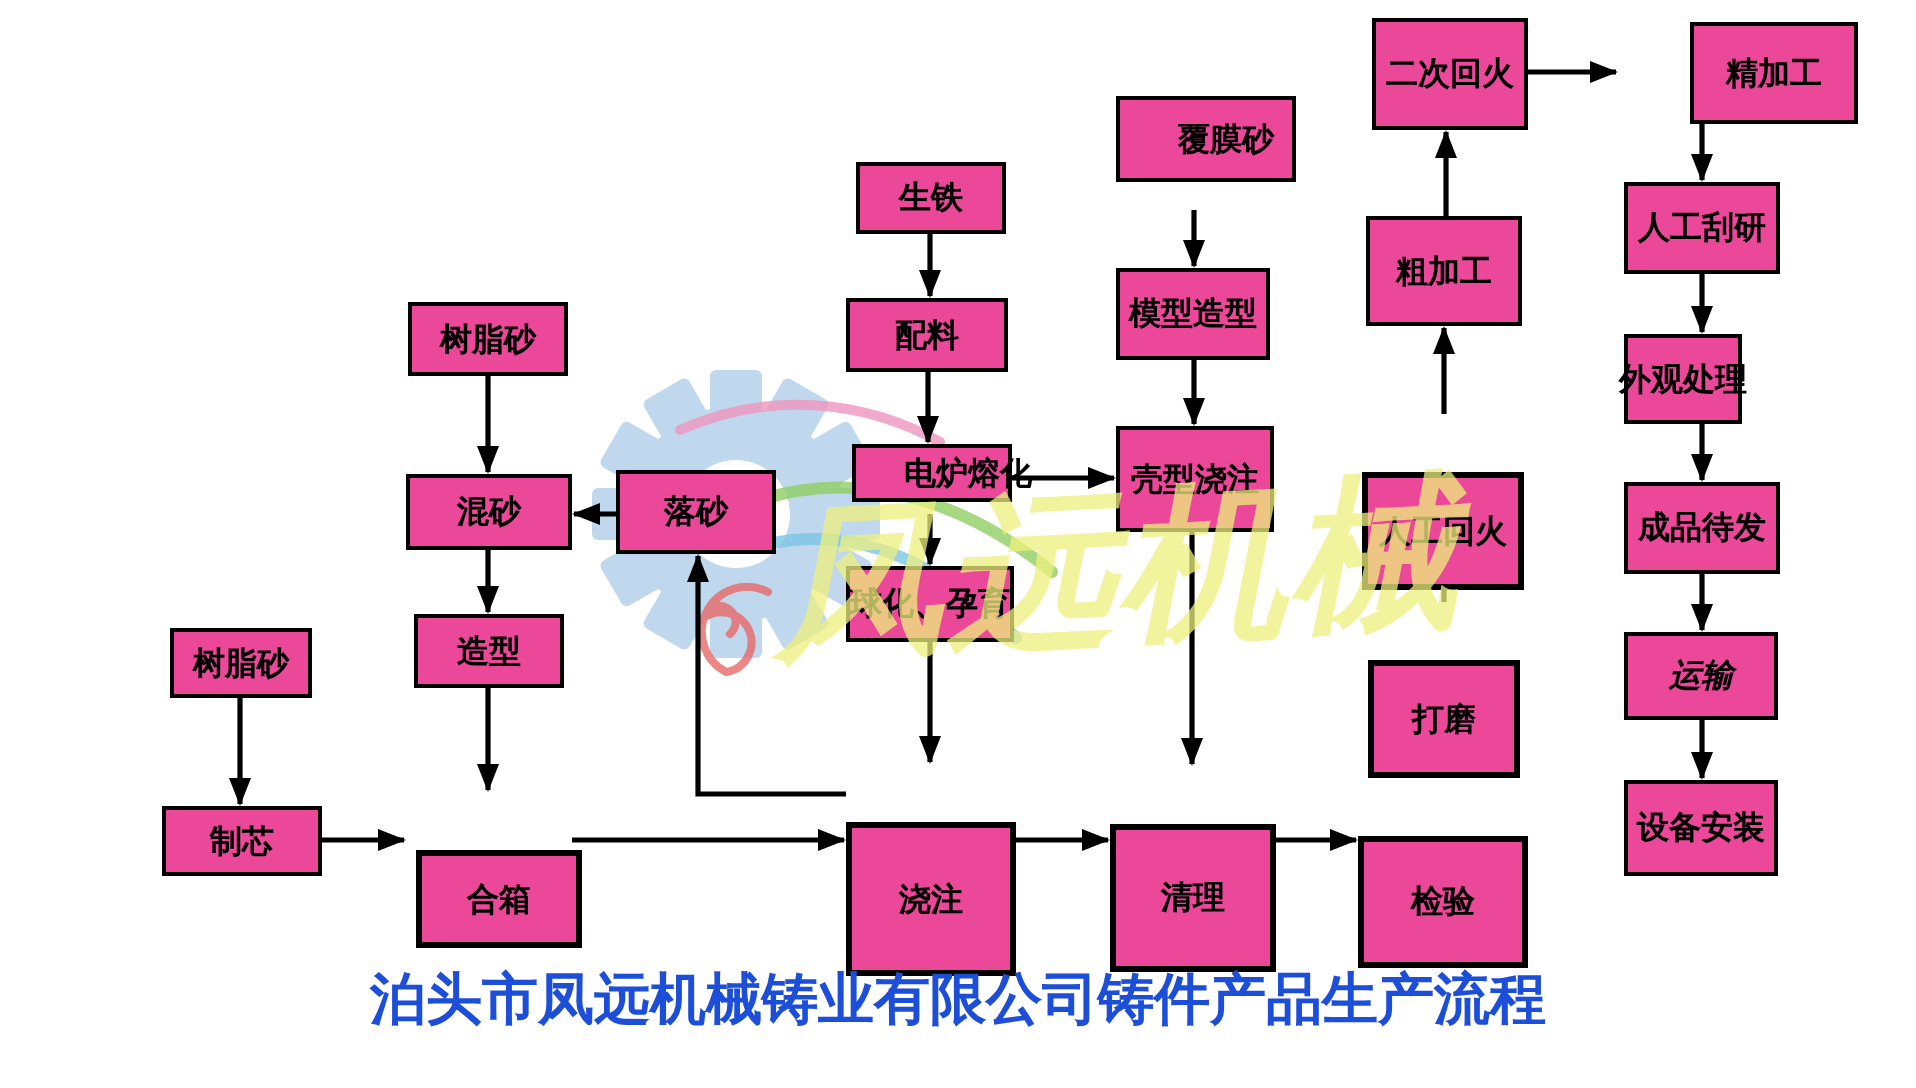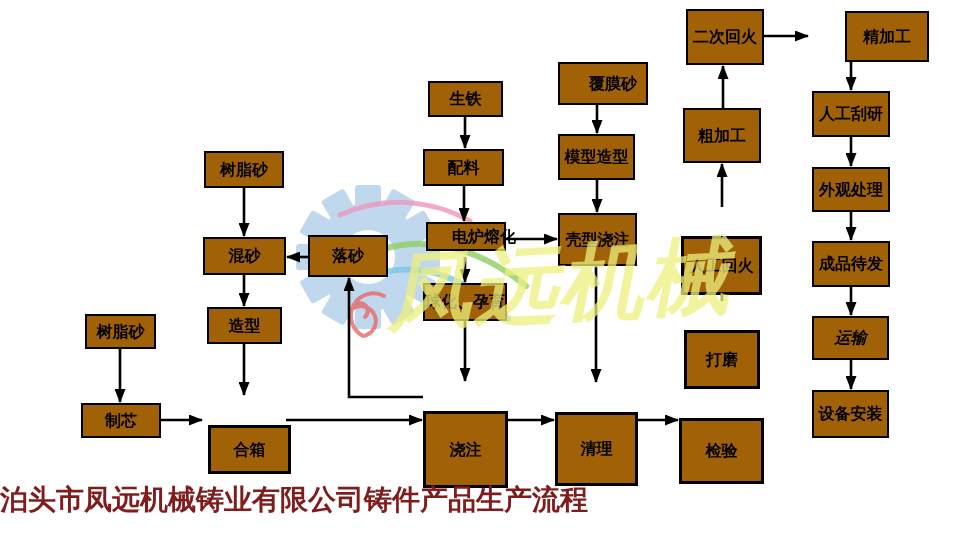--- a/index.html
+++ b/index.html
@@ -7,45 +7,45 @@
     position:relative;
     width:958px;height:544px;
     background:#ffffff;
     overflow:hidden;
     font-family:"DejaVu Sans","Liberation Sans",sans-serif;
   }
   #stage svg{position:absolute;left:0;top:0;}
   .node{
     position:absolute;
     box-sizing:border-box;
-    background:#a16207;
+    background:#ec4899;
     border:2px solid #000;
     display:flex;align-items:center;justify-content:center;
     z-index:3;
   }
   .node.thick{border-width:3px;margin-top:29px;}
   .node-label{
     font-weight:bold;
     font-size:16px;
     color:#000;
     white-space:nowrap;
     line-height:1;
   }
   #edges-layer{z-index:2;}
   #watermark-under{z-index:1;}
   #watermark-over{z-index:4;pointer-events:none;}
   #edges-layer polyline{fill:none;stroke:#000;stroke-width:2.6;}
   #diagram-title{
     position:absolute;
     left:0;top:481px;width:100%;
-    text-align:left;
+    text-align:center;
     font-family:"DejaVu Serif","Liberation Serif",serif;
     font-weight:bold;
     font-size:28px;
-    color:#7f1d1d;
+    color:#1d4ed8;
     z-index:5;
     letter-spacing:0px;
   }
   #watermark-text{
     font-family:"DejaVu Sans","Liberation Sans",sans-serif;
     font-style:italic;
     font-weight:bold;
   }
 </style>
 </head>
@@ -146,21 +146,21 @@
       </div>
       <div class="node" style="left: 426px; top: 222px; width: 80px; height: 29px; padding-left: 36px;">
         <span class="node-label">电炉熔化</span>
       </div>
       <div class="node" style="left: 423px; top: 283px; width: 84px; height: 38px;">
         <span class="node-label">球化、孕育</span>
       </div>
       <div class="node thick" style="left: 423px; top: 382px; width: 85px; height: 77px;">
         <span class="node-label">浇注</span>
       </div>
-      <div class="node" style="left: 558px; top: 62px; width: 90px; height: 43px; padding-left: 20px;">
+      <div class="node" style="left: 558px; top: 48px; width: 90px; height: 43px; padding-left: 20px;">
         <span class="node-label">覆膜砂</span>
       </div>
       <div class="node" style="left: 558px; top: 134px; width: 77px; height: 46px;">
         <span class="node-label">模型造型</span>
       </div>
       <div class="node" style="left: 558px; top: 213px; width: 79px; height: 53px;">
         <span class="node-label">壳型浇注</span>
       </div>
       <div class="node thick" style="left: 555px; top: 383px; width: 83px; height: 74px;">
         <span class="node-label">清理</span>
@@ -179,21 +179,21 @@
       </div>
       <div class="node" style="left: 686px; top: 9px; width: 78px; height: 56px;">
         <span class="node-label">二次回火</span>
       </div>
       <div class="node" style="left: 809px; top: 11px; width: 84px; height: 51px; margin-left: 36px;">
         <span class="node-label">精加工</span>
       </div>
       <div class="node" style="left: 812px; top: 91px; width: 78px; height: 46px;">
         <span class="node-label">人工刮研</span>
       </div>
-      <div class="node" style="left: 812px; top: 167px; width: 78px; height: 45px;">
+      <div class="node" style="left: 812px; top: 167px; width: 59px; height: 45px;">
         <span class="node-label">外观处理</span>
       </div>
       <div class="node" style="left: 812px; top: 241px; width: 78px; height: 46px;">
         <span class="node-label">成品待发</span>
       </div>
       <div class="node" style="left: 812px; top: 316px; width: 77px; height: 44px; font-style: italic;">
         <span class="node-label">运输</span>
       </div>
       <div class="node" style="left: 812px; top: 390px; width: 77px; height: 48px;">
         <span class="node-label">设备安装</span>

